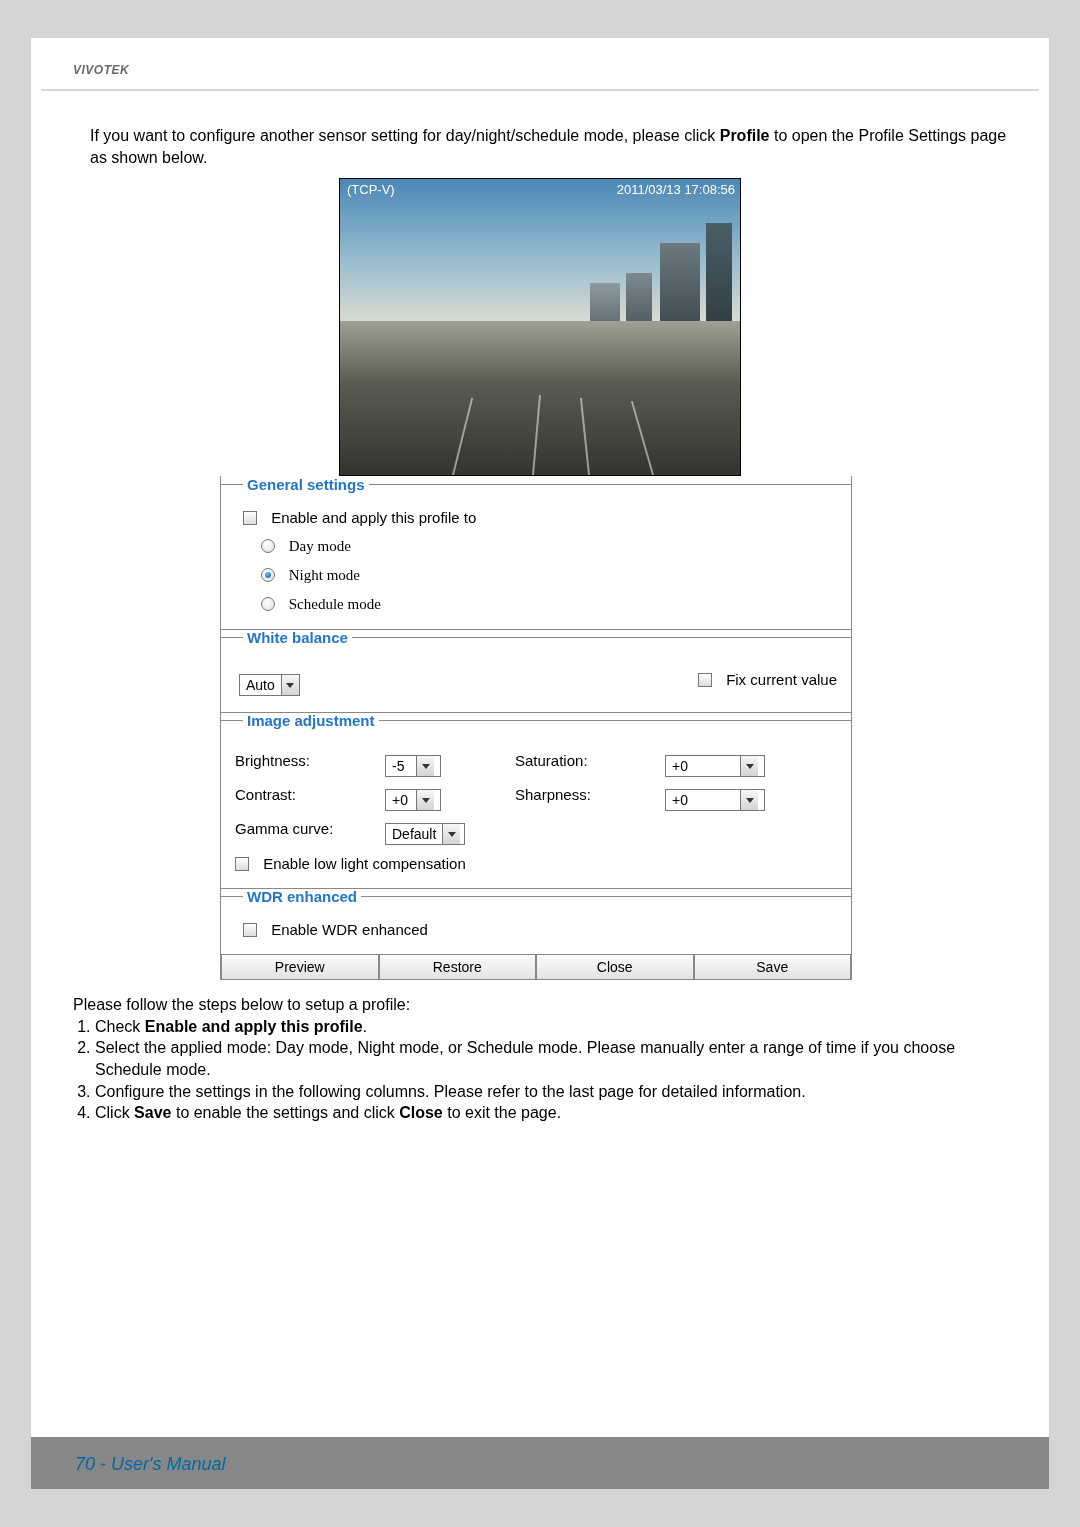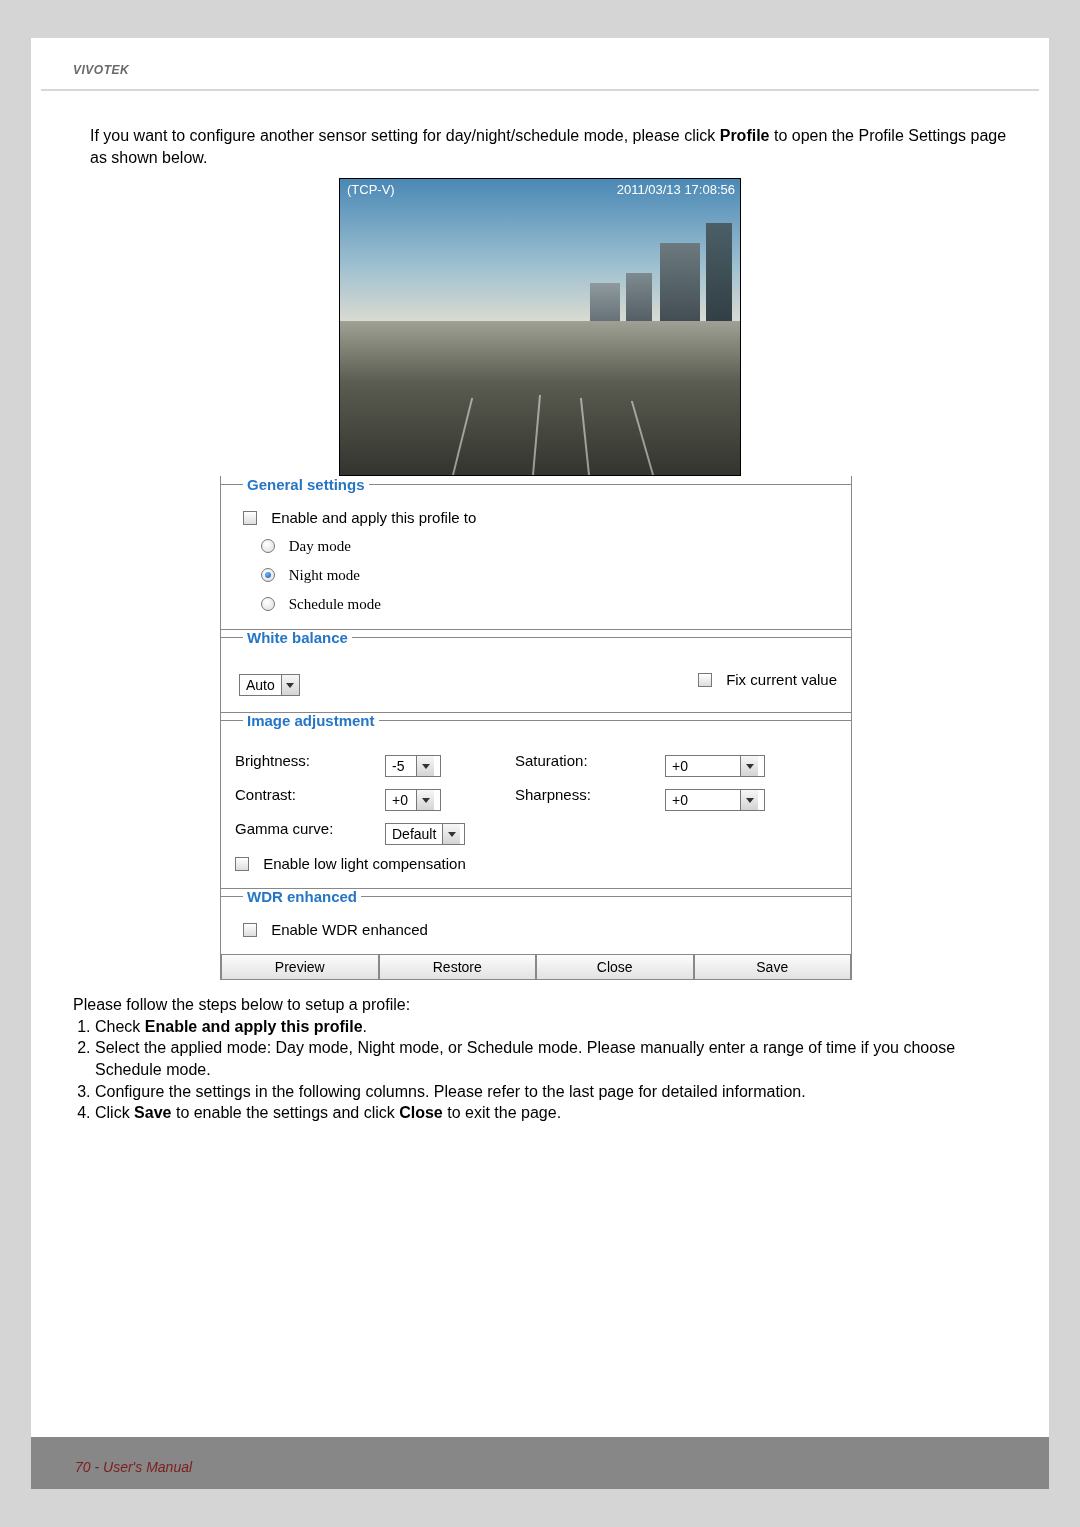--- a/index.html
+++ b/index.html
@@ -132,21 +132,21 @@
     font-size: 14px; cursor: pointer;
   }
   .followup { padding: 14px 0 0 0; line-height: 1.35; }
   .followup ol { padding-left: 22px; }
   .footer-band {
     position: absolute; left: 0; right: 0; bottom: 0; height: 52px;
     background: #878787;
   }
   .footer-text {
     position: absolute; bottom: 14px; left: 44px;
-    color: #7f1d1d; font-style: italic; font-size: 14px;
+    color: #0369a1; font-style: italic; font-size: 18px;
   }
 </style>
 </head>
 <body>
 
 <div class="page">
   <div class="brand">VIVOTEK</div>
   <div class="divider"></div>
 
   <div class="content">

